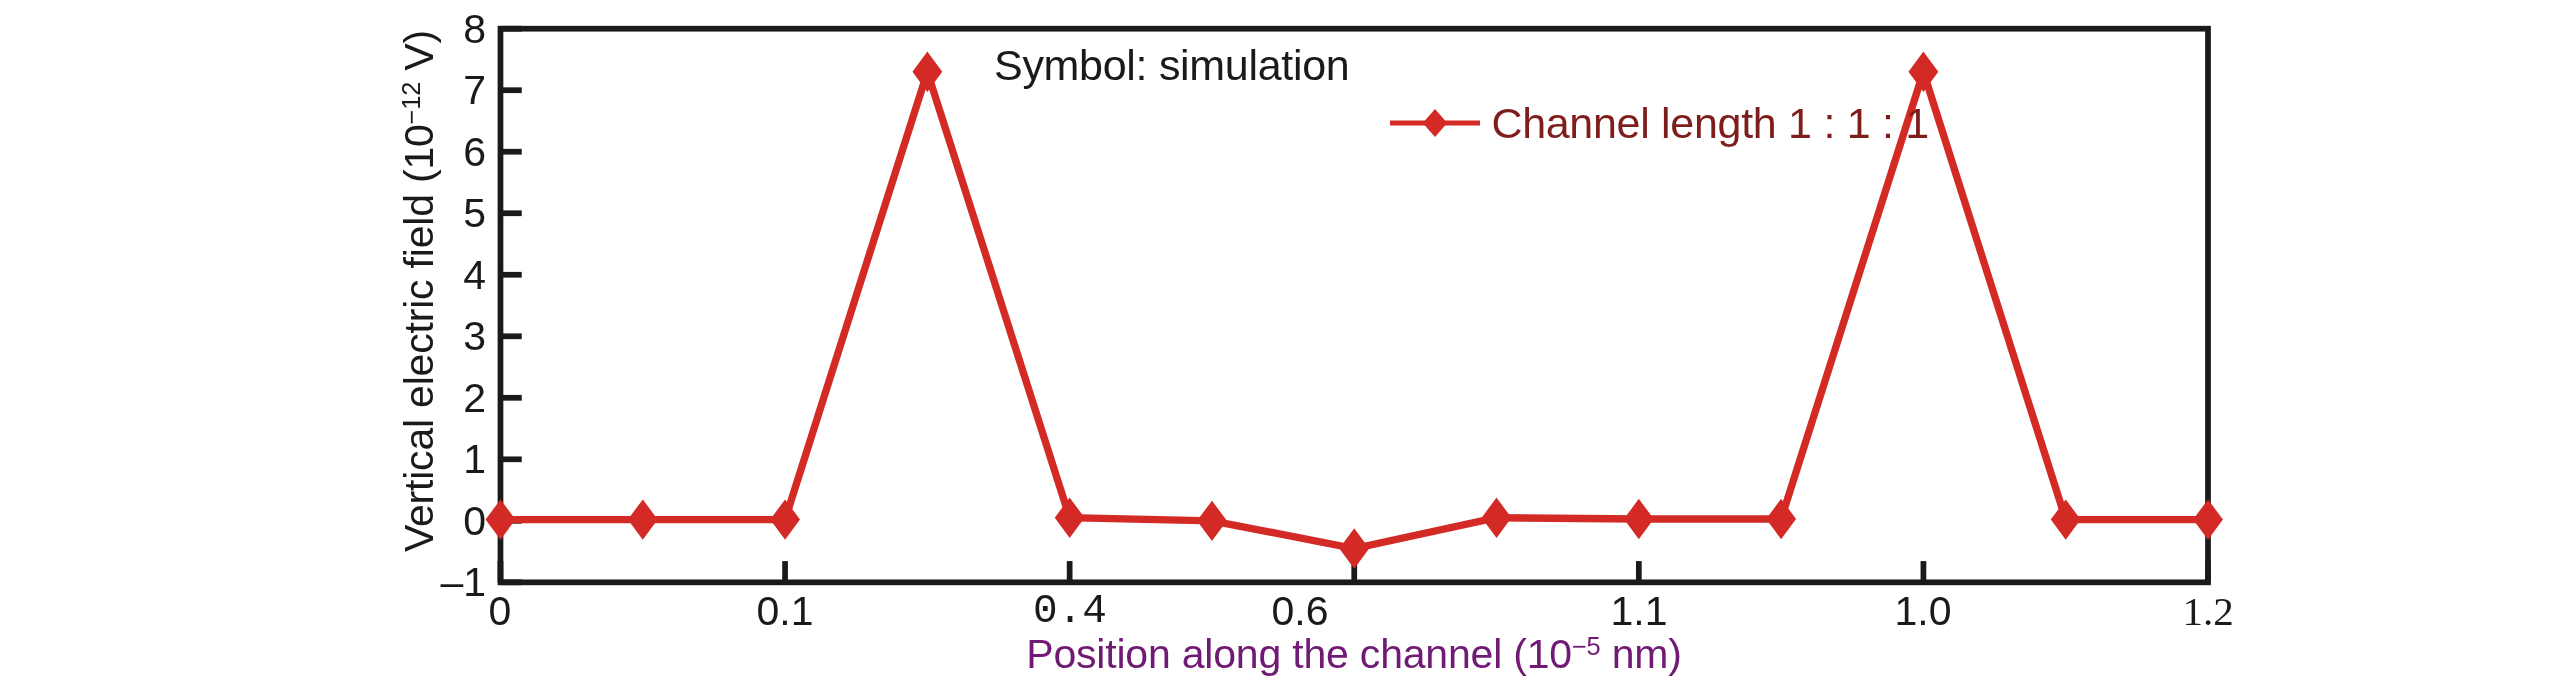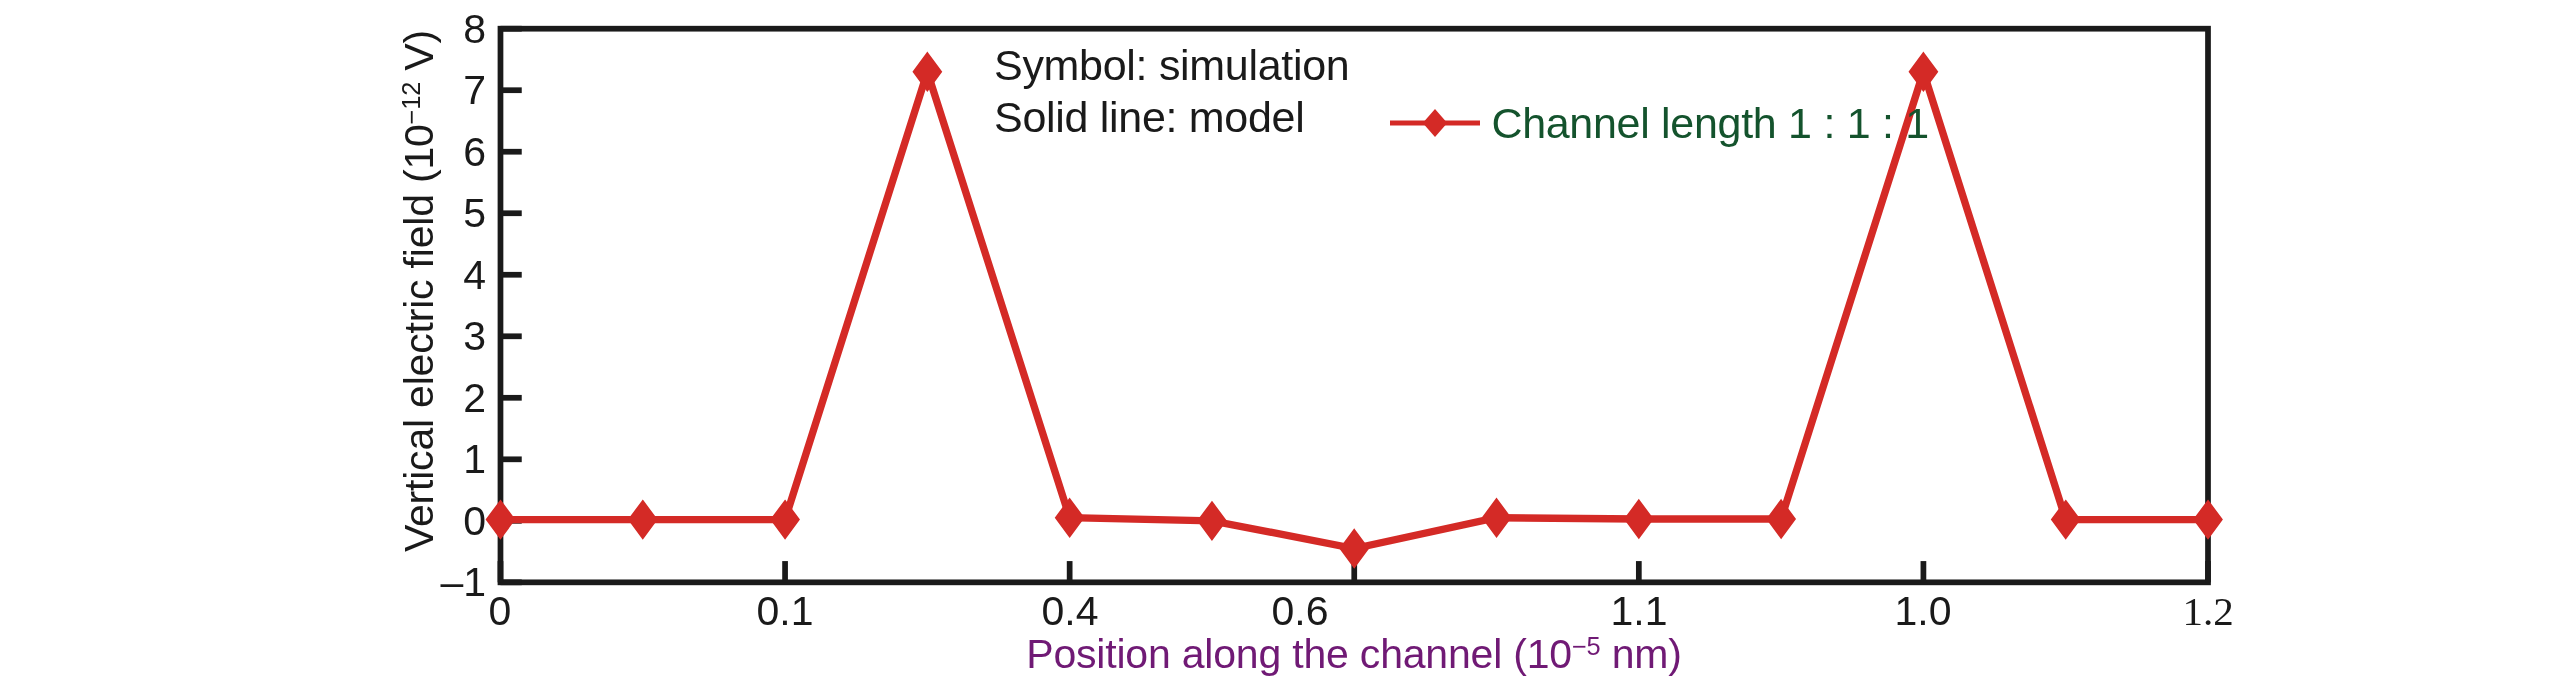--- a/index.html
+++ b/index.html
@@ -68,21 +68,21 @@
   .legend{
     position:absolute;
     left:1390px; top:100px;
     display:flex; align-items:center; gap:11.4px;
     white-space:nowrap;
   }
   .legend-swatch{width:90px;height:38px;display:block;}
   .legend-label{
     font-size:43px; line-height:46px;
     letter-spacing:-0.3px;
-    color:#14532d;
+    color:#7f1d1d;
   }
 </style>
 </head>
 <body>
 
 <div id="root">
 
   <div class="ylabel">
     <span>Vertical electric field (10</span><sup>−12</sup><span> V)</span>
   </div>
@@ -99,21 +99,21 @@
       <div class="ytick" style="top: 275px;">4</div>
       <div class="ytick" style="top: 336px;">3</div>
       <div class="ytick" style="top: 398px;">2</div>
       <div class="ytick" style="top: 459px;">1</div>
       <div class="ytick" style="top: 521px;">0</div>
       <div class="ytick" style="top: 582px;">–1</div>
     </div>
   <div id="xticks">
       <div class="xtick" style="left: 500px;">0</div>
       <div class="xtick" style="left: 785px;">0.1</div>
-      <div class="xtick" style="left: 1070px;">0.4</div>
+      <div class="xtick" style="left: 1070px; font-family: Liberation Mono, monospace;">0.4</div>
       <div class="xtick" style="left: 1300px;">0.6</div>
       <div class="xtick" style="left: 1639px;">1.1</div>
       <div class="xtick" style="left: 1923px;">1.0</div>
       <div class="xtick" style="left: 2208px; font-family: Liberation Serif, serif;">1.2</div>
     </div>
 
   <svg id="plotsvg" viewBox="0 0 3150 846" xmlns="http://www.w3.org/2000/svg">
     <g id="frame-group">
         <rect x="612" y="35" width="2088" height="677" fill="none" stroke="#1a1a1a" stroke-width="7"></rect>
       </g>
@@ -149,21 +149,20 @@
         <polygon points="2004.0000000000002,611.5211111111112 2021.0000000000002,634.5211111111112 2004.0000000000002,657.5211111111112 1987.0000000000002,634.5211111111112" fill="#D42A26" stroke="#D42A26" stroke-width="2"></polygon>
         <polygon points="2178,611.5211111111112 2195,634.5211111111112 2178,657.5211111111112 2161,634.5211111111112" fill="#D42A26" stroke="#D42A26" stroke-width="2"></polygon>
         <polygon points="2352,64.65555555555557 2369,87.65555555555557 2352,110.65555555555557 2335,87.65555555555557" fill="#D42A26" stroke="#D42A26" stroke-width="2"></polygon>
         <polygon points="2526,612.2733333333333 2543,635.2733333333333 2526,658.2733333333333 2509,635.2733333333333" fill="#D42A26" stroke="#D42A26" stroke-width="2"></polygon>
         <polygon points="2700,612.2733333333333 2717,635.2733333333333 2700,658.2733333333333 2683,635.2733333333333" fill="#D42A26" stroke="#D42A26" stroke-width="2"></polygon>
       </g>
   </svg>
 
   <div class="annot">
     <div>Symbol: simulation</div>
-    <div>Solid line: model</div>
   </div>
 
   <div class="legend">
     <svg class="legend-swatch" viewBox="0 0 110 46">
       <line id="lg-line" x1="0" y1="23" x2="110" y2="23" stroke="#D42A26" stroke-width="6"></line>
       <polygon id="lg-dia" points="55,6 70,23 55,40 40,23" fill="#D42A26"></polygon>
     </svg>
     <span class="legend-label">Channel length 1 : 1 : 1</span>
   </div>
 

